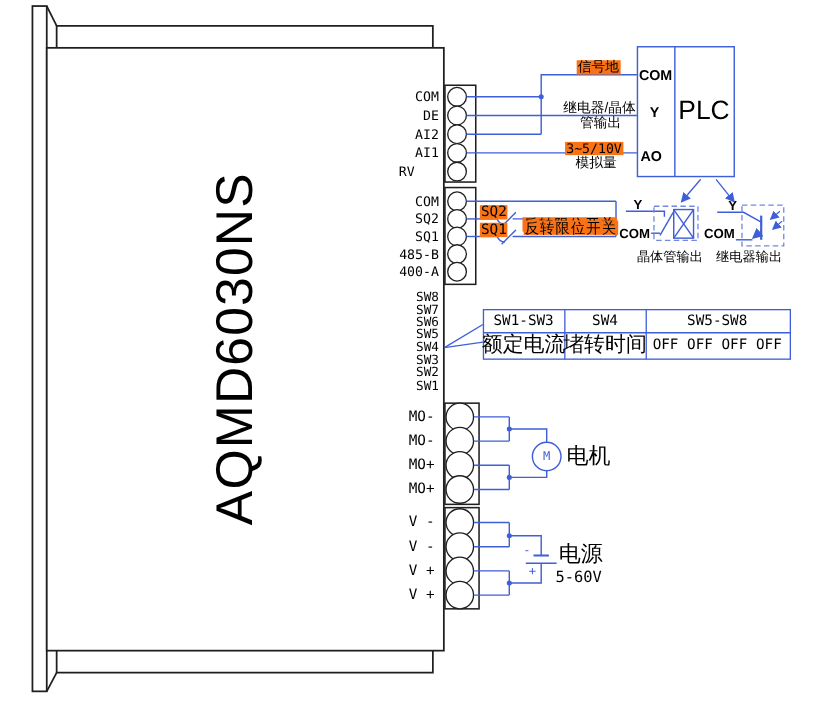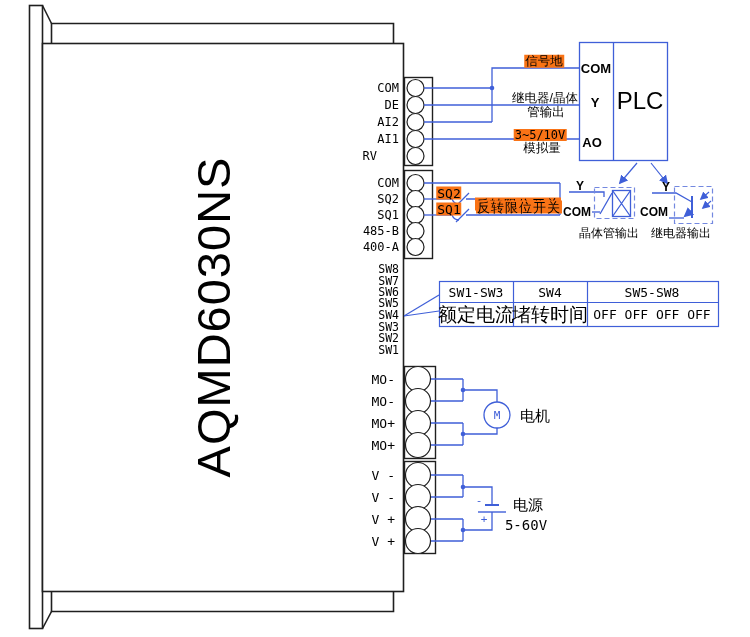--- a/index.html
+++ b/index.html
@@ -7,21 +7,21 @@
           font-family:"Liberation Sans",sans-serif;color:#000;}
   #lines{position:absolute;left:0;top:0;}
   .label{position:absolute;transform:translate(-50%,-50%);white-space:nowrap;line-height:1;color:#000;}
   .r{transform:translate(-100%,-50%);}
   .mono{font-family:"DejaVu Sans Mono",monospace;}
   .sans{font-family:"Liberation Sans",sans-serif;}
   .bold{font-weight:bold;}
   .bg{background:#f97316;padding:0 1px;}
   .blue{color:#3f5fd8;}
   .s11{font-size:11px}.s115{font-size:11.5px}.s12{font-size:12px}.s125{font-size:12.5px}
-  .s13{font-size:13px}.s14{font-size:14px}.s15{font-size:19px}.s16{font-size:15px}.s24{font-size:24px}
+  .s13{font-size:13px}.s14{font-size:14px}.s15{font-size:19px}.s16{font-size:20px}.s24{font-size:24px}
   .model{position:absolute;left:213px;top:317px;transform:translate(-50%,-50%) rotate(-90deg);
          font-family:"Liberation Sans",sans-serif;font-size:47px;letter-spacing:1px;color:#000;}
   .cjk13{font-size:13px;letter-spacing:1px;}
 </style>
 </head>
 <body>
 
 <div id="canvas">
 
   <svg id="lines" width="750" height="637" viewBox="0 0 750 637">

